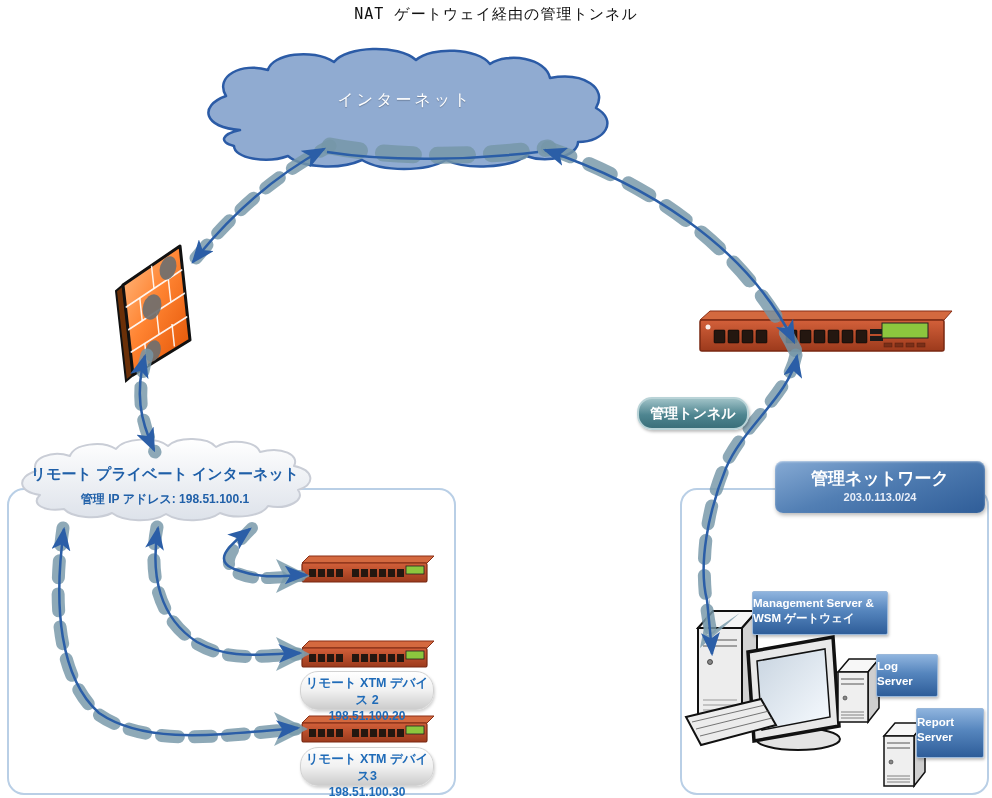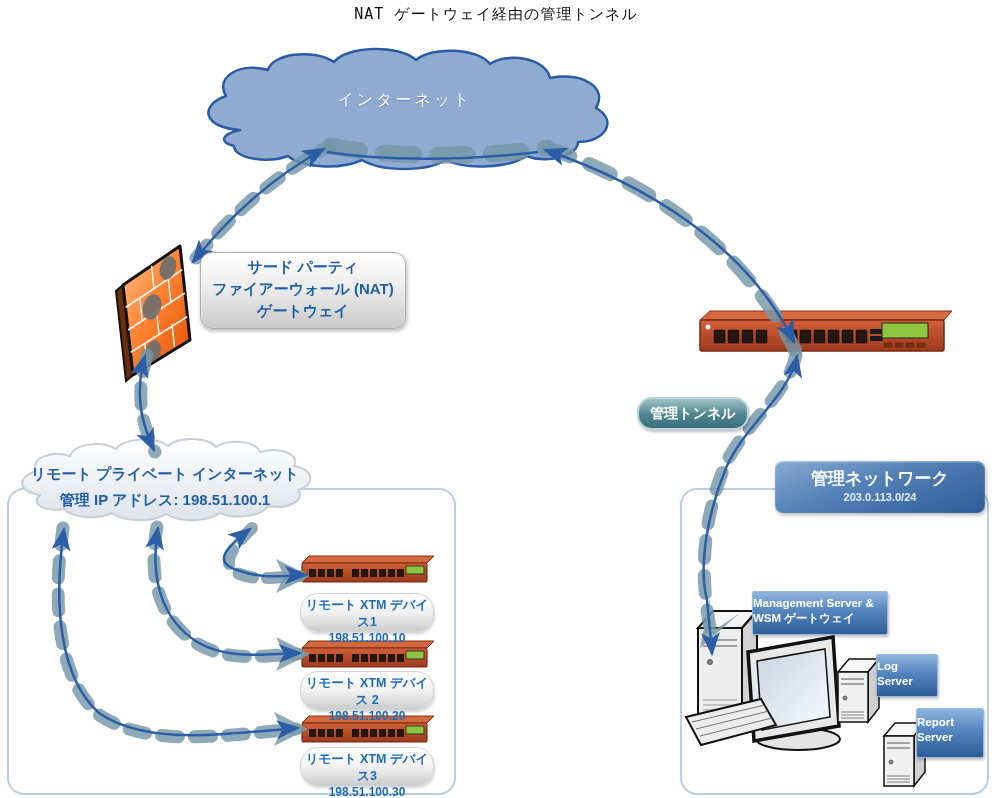--- a/index.html
+++ b/index.html
@@ -28,21 +28,21 @@
   #lbl-firebox .l2{display:block;margin-top:2px;color:#f3e2e2;font-size:10.5px;font-weight:bold;}
 
   #lbl-tunnel{left:637px;top:397px;width:108px;height:29px;border-radius:15px;text-align:center;
               line-height:29px;color:#fff;font-size:14px;font-weight:bold;
               background:linear-gradient(180deg,#9ec1c6 0%,#4e8590 55%,#3a6f7a 100%);
               border:2px solid #b9d3d7;box-shadow:1px 2px 3px rgba(0,0,0,.25);}
 
   #lbl-remote-name{left:25px;top:465px;width:280px;text-align:center;color:#1f5fa8;
                    font-size:15px;font-weight:bold;}
   #lbl-remote-ip{left:25px;top:491px;width:280px;text-align:center;color:#1f5fa8;
-                 font-size:15px;font-weight:bold;}
+                 font-size:12px;font-weight:bold;}
 
   #lbl-mgmtnet{left:775px;top:461px;width:210px;height:52px;border-radius:8px;text-align:center;
                background:linear-gradient(160deg,#86aad4 0%,#527fb4 45%,#2f5d98 100%);
                box-shadow:inset 0 1px 2px rgba(255,255,255,.5),1px 2px 4px rgba(0,0,0,.3);}
   #lbl-mgmtnet .l1{display:block;margin-top:6px;color:#fff;font-size:17px;font-weight:bold;}
   #lbl-mgmtnet .l2{display:block;margin-top:1px;color:#e8eef8;font-size:11px;font-weight:bold;}
 
   .dev-pill{left:300px;width:132px;height:37px;border-radius:18px;text-align:center;
             background:linear-gradient(180deg,#ffffff 0%,#f1f1f1 50%,#cccccc 100%);
             border:1px solid #d2d2d2;box-shadow:1px 2px 3px rgba(0,0,0,.18);}
@@ -257,41 +257,32 @@
     <path d="M250,529 C224,549 212,563 240,571 C268,580 284,575 306,575" marker-start="url(#ab)" marker-end="url(#ab)"></path>
     <path d="M158,528 C150,576 160,618 197,642 C229,660 260,654 300,653" marker-start="url(#ab)" marker-end="url(#ab)"></path>
     <path d="M64,529 C53,606 60,678 99,713 C147,746 222,734 298,728" marker-start="url(#ab)" marker-end="url(#ab)"></path>
   </g>
 </svg>
 
 <div id="lbl-title" class="abs lbl">NAT ゲートウェイ経由の管理トンネル</div>
 
 <div id="lbl-internet" class="abs lbl">インターネット</div>
 
-<div id="lbl-firewall" class="abs lbl gray-box">
-  <span>サード パーティ</span><br>
-  <span>ファイアーウォール (NAT)</span><br>
-  <span>ゲートウェイ</span>
-</div>
 
 
 <div id="lbl-tunnel" class="abs lbl">管理トンネル</div>
 
 <div id="lbl-remote-name" class="abs lbl">リモート プライベート インターネット</div>
 <div id="lbl-remote-ip" class="abs lbl">管理 IP アドレス: 198.51.100.1</div>
 
 <div id="lbl-mgmtnet" class="abs lbl">
   <span class="l1">管理ネットワーク</span>
   <span class="l2">203.0.113.0/24</span>
 </div>
 
-<div id="dev1" class="abs lbl dev-pill">
-  <span class="l1">リモート XTM デバイス1</span>
-  <span class="l2">198.51.100.10</span>
-</div>
 <div id="dev2" class="abs lbl dev-pill">
   <span class="l1">リモート XTM デバイス 2</span>
   <span class="l2">198.51.100.20</span>
 </div>
 <div id="dev3" class="abs lbl dev-pill">
   <span class="l1">リモート XTM デバイス3</span>
   <span class="l2">198.51.100.30</span>
 </div>
 
 <div id="lbl-mgmtsrv" class="abs lbl blue-pill">

